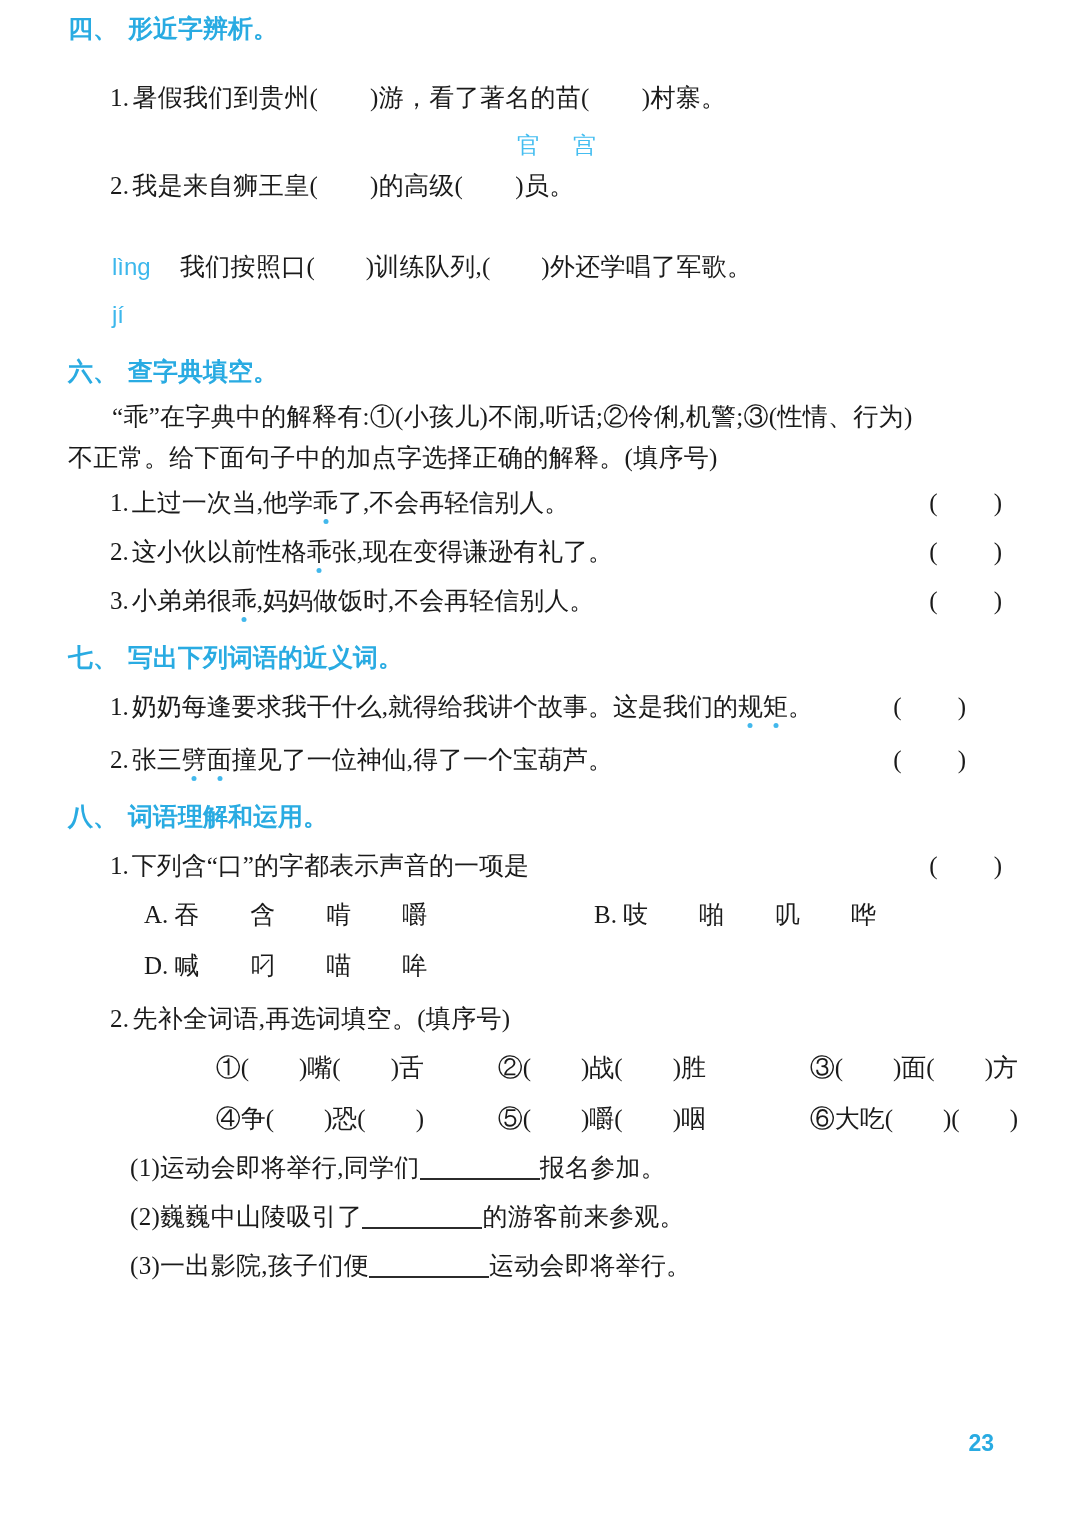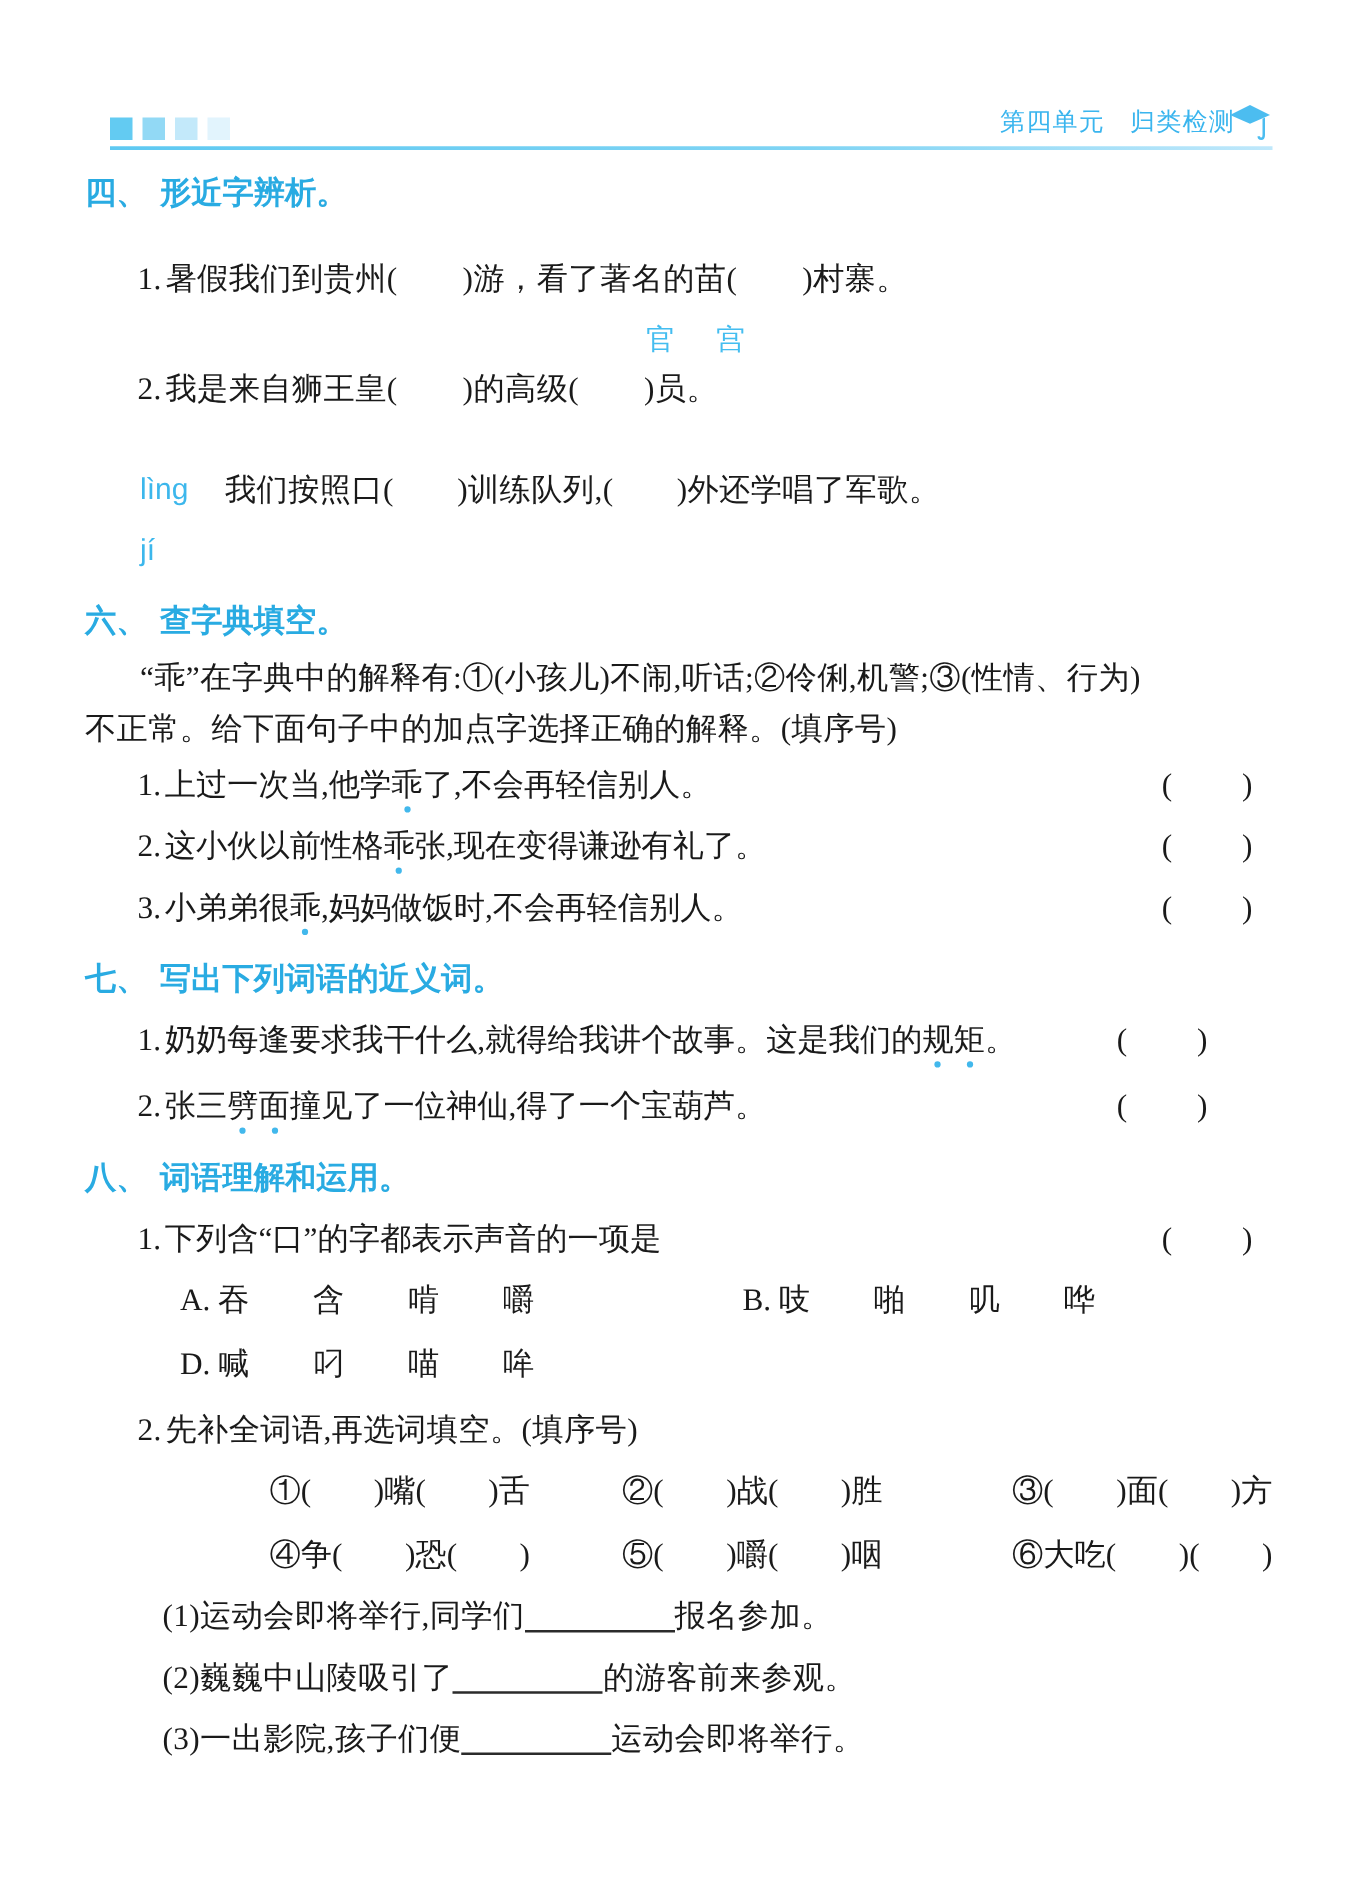--- a/index.html
+++ b/index.html
@@ -140,21 +140,21 @@
     position: absolute;
     bottom: -9px;
     width: 5px; height: 5px;
     border-radius: 50%;
     background: #42b8ec;
   }
   .dotted2::before { left: 24%; transform: translateX(-50%); }
   .dotted2::after  { left: 76%; transform: translateX(-50%); }
 
   
-  .pinyin-row { display: flex; align-items: flex-start; white-space: nowrap; }
+  .pinyin-row { display: flex; align-items: center; white-space: nowrap; }
   .pinyin {
     color: #3cb7ec;
     font-family: "Liberation Sans", "DejaVu Sans", sans-serif;
     font-size: 24px;
     width: 112px;
     flex: 0 0 112px;
     padding-left: 44px;
   }
 
   
@@ -203,39 +203,20 @@
   .vspace-20 { height: 20px; }
   .vspace-24 { height: 24px; }
   .vspace-28 { height: 28px; }
   .vspace-32 { height: 32px; }
 </style>
 </head>
 <body>
 
 <div class="page">
 
-  <div class="header">
-    <div class="header-squares">
-      <span class="sq sq1"></span>
-      <span class="sq sq2"></span>
-      <span class="sq sq3"></span>
-      <span class="sq sq4"></span>
-    </div>
-
-    <div class="header-title">
-      <span>第四单元</span><span class="gap"></span><span>归类检测</span>
-    </div>
-
-    <svg class="cap-icon" viewBox="0 0 40 40">
-      <path d="M6 14 L22 6 L38 14 L22 21 Z" fill="#4cbdf0"></path>
-      <path d="M34 16 L34 30 Q34 34 31 34 Q28 34 28 31 L30 31 Q30 32 31 32 Q32 32 32 30 L32 17 Z" fill="#4cbdf0"></path>
-    </svg>
-
-    <div class="header-rule"></div>
-  </div>
 
   <div class="content">
 
     <div class="vspace-16"></div>
     <div class="sec-title">
       <span class="num">四、</span><span>形近字辨析。</span>
     </div>
 
     <div class="vspace-28"></div>
 

